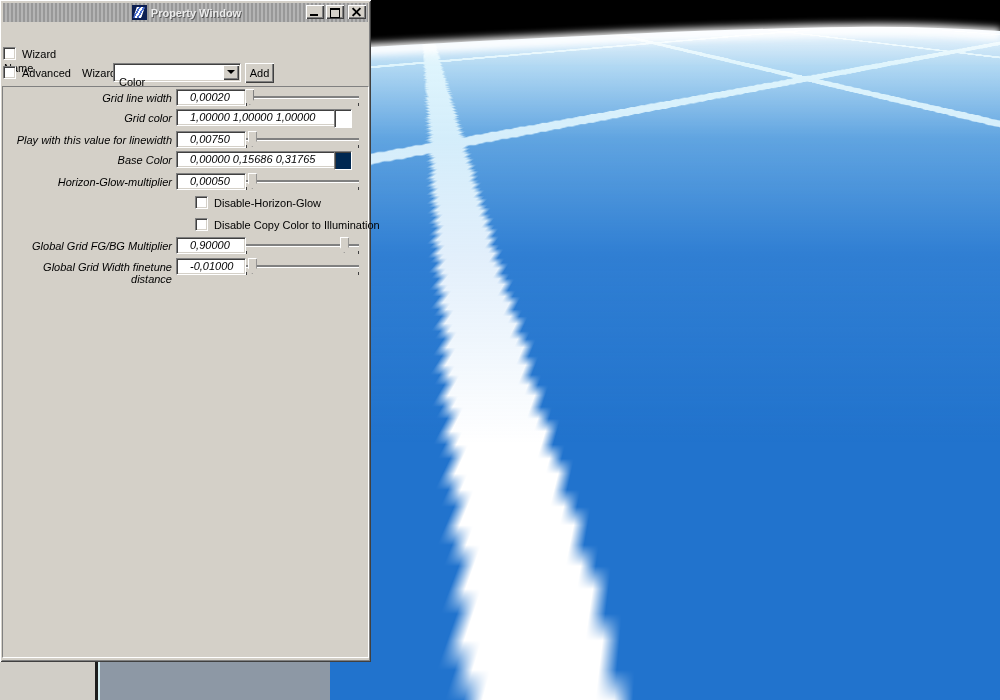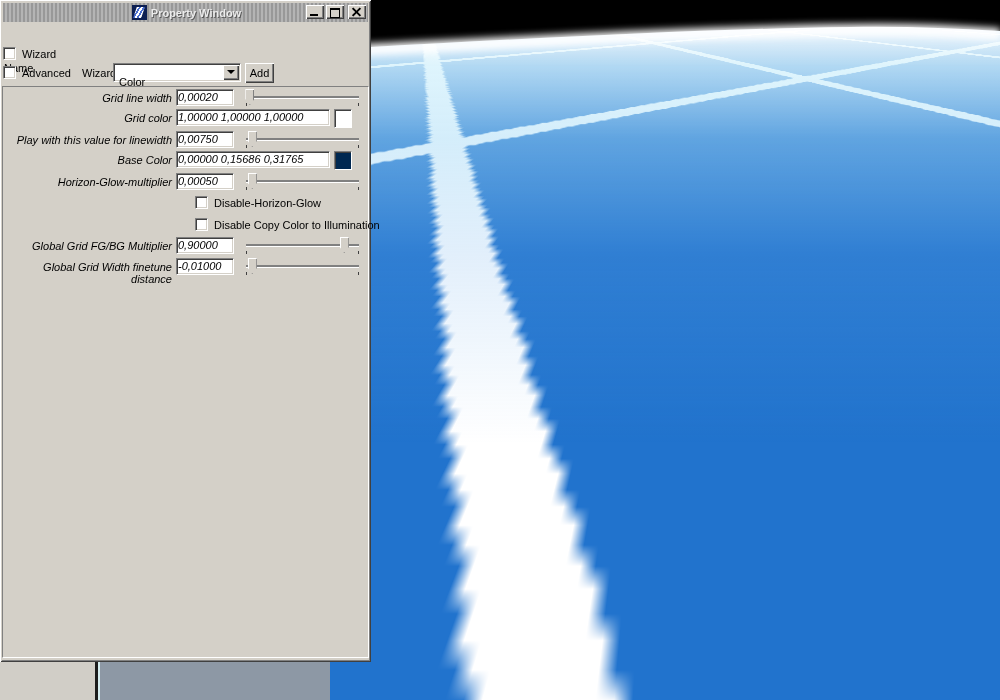--- a/index.html
+++ b/index.html
@@ -73,21 +73,21 @@
           box-shadow:inset 1px 1px 0 #fff,inset -1px -1px 0 #404040,inset -2px -2px 0 #808080;
           text-align:center;line-height:20px;}
 
   .params{position:absolute;left:2px;top:86px;width:365px;height:570px;border:1px solid;
           border-color:#808080 #fff #fff #808080;}
 
   .prow{position:absolute;left:0;height:18px;width:371px;font-style:italic;}
   .plabel{position:absolute;left:0;top:3px;width:172px;text-align:right;}
   .tb{position:absolute;left:176px;top:0;height:15px;background:#fff;border:1px solid;
       border-color:#808080 #fff #fff #808080;box-shadow:inset 1px 1px 0 #404040,inset -1px -1px 0 #d4d0c8;
-      line-height:15px;padding-left:1px;}
+      line-height:15px;padding-left:13px;}
   .tb.w58{width:55px;} .tb.w153{width:151px;}
   .swatch{position:absolute;left:334px;top:0;width:16px;height:17px;border:1px solid;
       border-color:#808080 #fff #fff #808080;box-shadow:inset 1px 1px 0 #404040;}
   .slider{position:absolute;left:243px;top:0;width:119px;height:18px;}
   .track{position:absolute;left:3px;right:3px;top:7px;height:2px;background:#808080;border-bottom:1px solid #fff;}
   .thumb{position:absolute;top:0;width:9px;height:16px;background:#d4d0c8;
          clip-path:polygon(0 0,100% 0,100% 62%,50% 100%,0 62%);
          box-shadow:inset 1px 1px 0 #fff,inset -1px -1px 0 #808080;}
   .tick{position:absolute;top:14px;width:1px;height:3px;background:#404040;}
   .tick.tl{left:3px;} .tick.tr{right:3px;}

